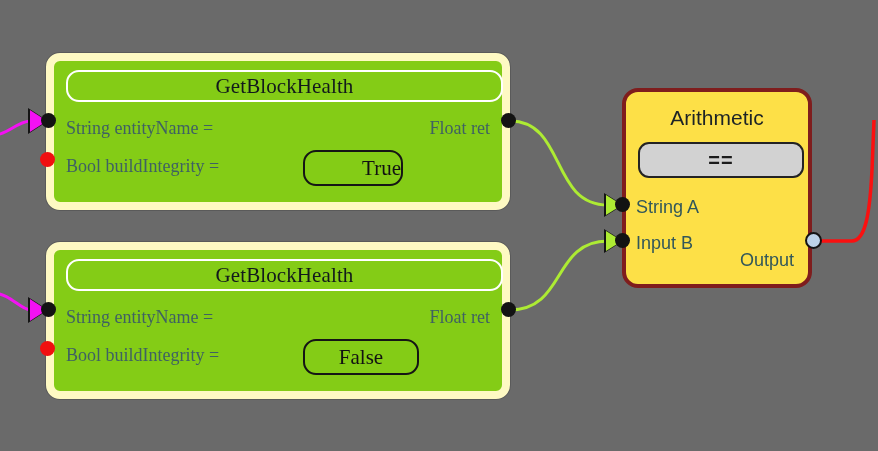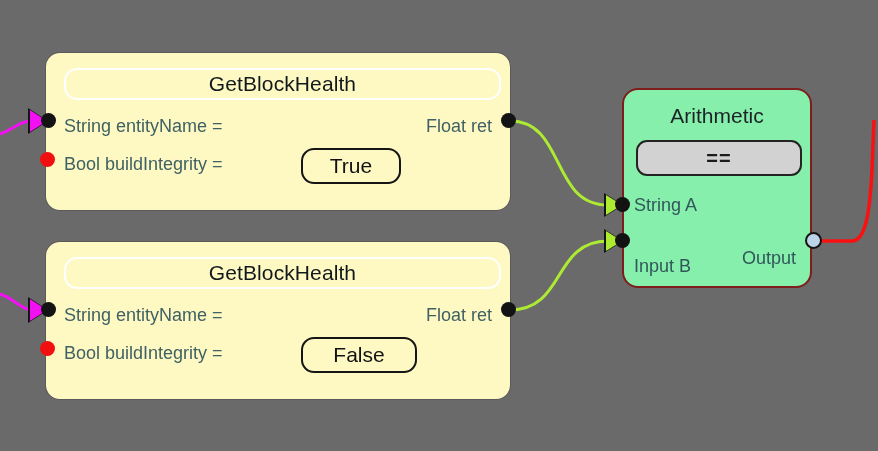--- a/index.html
+++ b/index.html
@@ -26,27 +26,28 @@
   }
 
   
   .node {
     position: absolute;
     box-sizing: border-box;
     border-radius: 14px;
     z-index: 2;
   }
   .node-getblock {
-    background: #fef9c3;
-    border: 6px solid #fef9c3;
+    background: #84cc16;
+    border: 8px solid #fef9c3;
     box-shadow: 0 0 0 1px rgba(0,0,0,0.15);
+    font-family: Liberation Serif, serif;
   }
   .node-arith {
-    background: #86efac;
-    border: 2px solid #7f1d1d;
+    background: #fde047;
+    border: 4px solid #7f1d1d;
     border-radius: 16px;
   }
 
   
   .title-box {
     position: absolute;
     box-sizing: border-box;
     border: 2px solid #ffffff;
     border-radius: 13px;
     display: flex;
@@ -179,21 +180,21 @@
   <div class="node node-getblock" style="left:46px; top:53px; width:464px; height:157px;">
 
     <div class="title-box" style="left:12px; top:9px; width:437px; height:32px;">
       <span>GetBlockHealth</span>
     </div>
 
     <span class="row-label" style="left:12px; top:57px;">String entityName =</span>
 
     <span class="row-label" style="left:12px; top:95px;">Bool buildIntegrity =</span>
 
-    <div class="value-pill" style="left:249px; top:89px; width:100px; height:36px;">
+    <div class="value-pill" style="left:249px; top:89px; width:100px; height:36px;justify-content:flex-end;">
       <span>True</span>
     </div>
 
     <span class="row-label right" style="right:12px; top:57px;">Float ret</span>
   </div>
 
   <div class="arrow arrow-magenta-outline" style="left:28px; top:108px;"></div>
   <div class="arrow arrow-magenta" style="left:30px; top:110px;"></div>
   <div class="port-dot port-black" style="left:41px; top:113px;"></div>
 
@@ -229,21 +230,21 @@
   <div class="node node-arith" style="left:622px; top:88px; width:190px; height:200px;">
 
     <div class="arith-title" style="top:14px;">Arithmetic</div>
 
     <div class="op-box" style="left:12px; top:50px; width:166px; height:36px;">
       <span>==</span>
     </div>
 
     <span class="row-label arith" style="left:10px; top:105px;">String A</span>
 
-    <span class="row-label arith" style="left:10px; top:141px;margin-top:25px;">Input B</span>
+    <span class="row-label arith" style="left:10px; top:141px;">Input B</span>
 
     <span class="row-label out right" style="right:14px; top:141px;">Output</span>
   </div>
 
   <div class="arrow arrow-green-outline" style="left:604px; top:193px;"></div>
   <div class="arrow arrow-green" style="left:606px; top:195px;"></div>
   <div class="port-dot port-black" style="left:615px; top:197px;"></div>
 
   <div class="arrow arrow-green-outline" style="left:604px; top:229px;"></div>
   <div class="arrow arrow-green" style="left:606px; top:231px;"></div>

